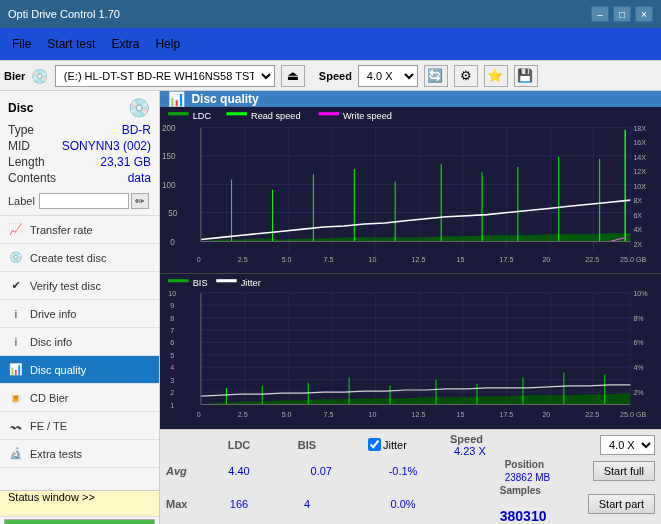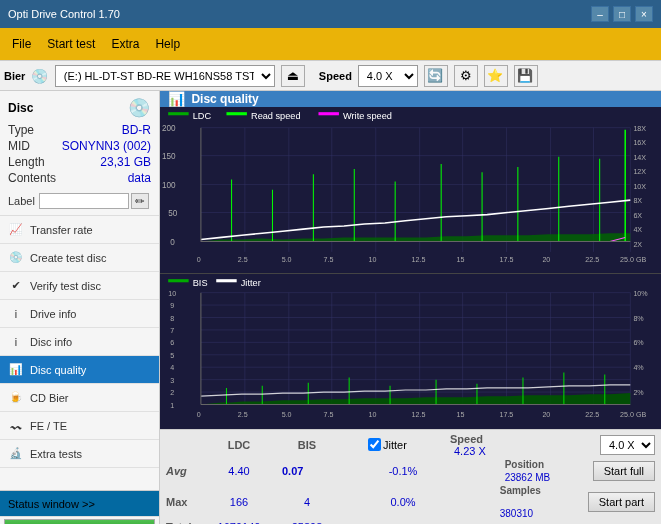--- a/index.html
+++ b/index.html
@@ -32,21 +32,21 @@
       border: 1px solid #3a70a0;
       color: white;
       font-size: 10px;
       display: flex;
       align-items: center;
       justify-content: center;
       cursor: pointer;
     }
     
     .menu-bar {
-      background: #eab308;
+      background: #1d4ed8;
       height: 22px;
       display: flex;
       align-items: center;
       border-bottom: 1px solid #ccc;
       padding: 16px 4px;
     }
     .menu-item {
       padding: 2px 8px;
       font-size: 12px;
       cursor: pointer;
@@ -177,25 +177,25 @@
       font-size: 11px;
     }
     
     .status-area {
       margin-top: auto;
       border-top: 1px solid #ccc;
     }
     .status-window-btn {
       height: 26px;
       display: flex;
-      align-items: center;
+      align-items: flex-start;
       padding: 0 8px;
       cursor: pointer;
       font-size: 11px;
-      background: #0369a1;
+      background: #fef9c3;
       border-bottom: 1px solid #ddd;
     }
     .progress-bar-container {
       height: 14px;
       background: #e0e0e0;
       margin: 2px 4px;
       border: 1px solid #aaa;
       position: relative;
     }
     .progress-bar-fill {
@@ -608,21 +608,21 @@
           </select>
         </div>
       </div>
       <div class="info-row">
         <div style="width:30px;font-style:italic;">
           <span class="info-label">Avg</span>
         </div>
         <div style="width:70px; text-align:center;">
           <span class="info-value">4.40</span>
         </div>
-        <div style="width:50px; text-align:left;font-weight:bold;">
+        <div style="width:50px; text-align:right;">
           <span class="info-value">0.07</span>
         </div>
         <div style="width:20px;"></div>
         <div style="width:70px; text-align:center;">
           <span class="info-value-neg">-0.1%</span>
         </div>
         <div style="flex:1;"></div>
         <div style="width:80px; margin-left:4px; display:flex; flex-direction:column; gap:2px;">
           <span class="info-label" style="font-size:10px;">Position</span>
           <span class="info-value" style="font-size:10px;">23862 MB</span>
@@ -639,21 +639,21 @@
         <div style="width:50px; text-align:center;">
           <span class="info-value">4</span>
         </div>
         <div style="width:20px;"></div>
         <div style="width:70px; text-align:center;">
           <span class="info-value">0.0%</span>
         </div>
         <div style="flex:1;"></div>
         <div style="width:80px; margin-left:18px; display:flex; flex-direction:column; gap:12px;">
           <span class="info-label" style="font-size:10px;">Samples</span>
-          <span class="info-value" style="font-size:10px;">380310</span>
+          <span class="info-value" style="font-size:14px;font-weight:bold;">380310</span>
         </div>
         <button class="btn-start">Start part</button>
       </div>
       <div class="info-row">
         <div style="width:30px;">
           <span class="info-label">Total</span>
         </div>
         <div style="width:70px; text-align:center;">
           <span class="info-value">1679140</span>
         </div>

